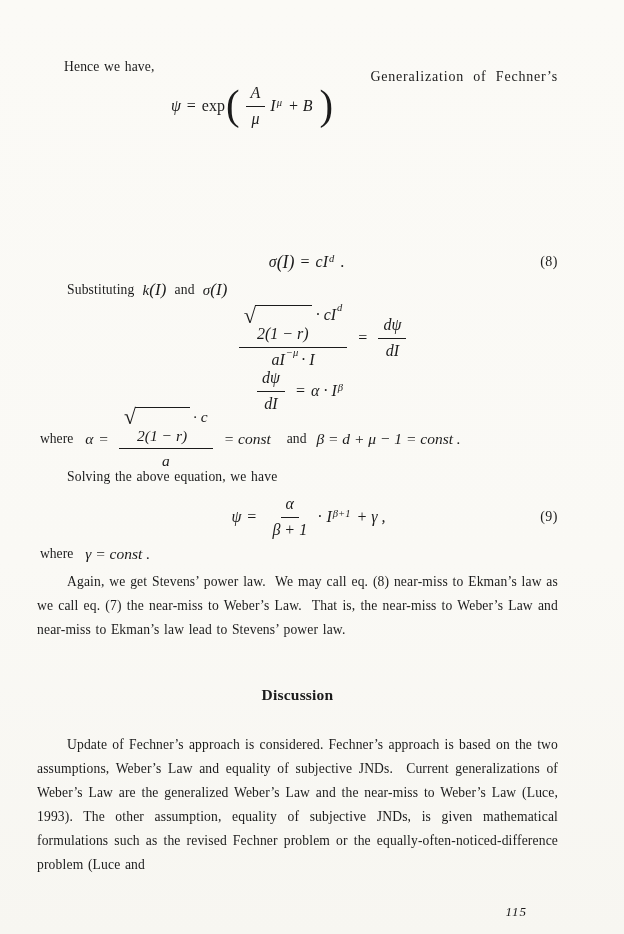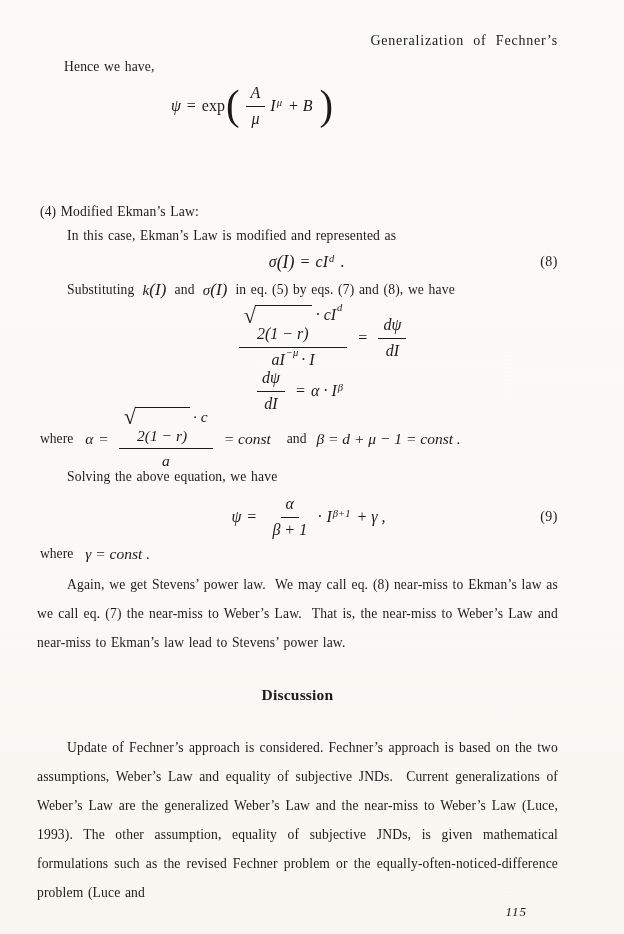--- a/index.html
+++ b/index.html
@@ -5,22 +5,22 @@
   html,body{margin:0;padding:0;background:#e9e9e6;}
   .page{
     position:relative;width:624px;height:934px;margin:0 auto;
     background:linear-gradient(180deg,#fbfaf6 0%,#faf9f5 60%,#f7f6f1 100%);
     font-family:"Liberation Serif","DejaVu Serif",serif;
     color:#1b1b1b;overflow:hidden;
   }
   .abs{position:absolute;}
   .body-text{font-size:13.6px;letter-spacing:0.15px;word-spacing:1px;}
   .nowrap{white-space:nowrap;}
-  .para{width:521px;text-align:justify;text-indent:30px;line-height:29px;}
-  .running-head{font-size:14px;letter-spacing:0.8px;word-spacing:5px;}
+  .para{width:521px;text-align:justify;text-indent:30px;line-height:24px;}
+  .running-head{font-size:14px;letter-spacing:0.8px;word-spacing:5px;margin-top:36px;}
   .heading{font-weight:bold;font-size:15.5px;letter-spacing:0.2px;}
   .pageno{font-style:italic;font-size:13px;letter-spacing:1px;}
 
   
   .math{font-style:italic;font-size:16px;display:flex;align-items:center;}
   .math .rm{font-style:normal;}
   .math .gap{margin:0 6px;}
   .sup{font-size:0.66em;font-style:italic;vertical-align:super;position:relative;top:-4px;margin-left:1px;}
   .frac{display:inline-flex;flex-direction:column;align-items:center;vertical-align:middle;margin:0 5px;line-height:1.3;}
   .frac .num{display:inline-flex;align-items:flex-start;border-bottom:1.3px solid currentColor;padding:0 5px 2px;}
@@ -54,23 +54,21 @@
         <span class="den">μ</span>
       </span>
       <span>I</span>
       <span class="sup">μ</span>
       <span class="gap">+ B</span>
       <span class="bigp">)</span>
     </span>
   </div>
 
 
-  <div class="abs body-text" style="top:204px;left:40px;">(4) Modified Ekman’s Law:</div>
 
-  <div class="abs body-text" style="top:228px;left:67px;">In this case, Ekman’s Law is modified and represented as</div>
 
   <div class="abs eqrow" style="top:247px;height:30px;">
     <span class="math" style="transform:translateX(12px);">
       <span>σ</span>
       <span class="mp">(I)</span>
       <span class="rm gap">=</span>
       <span>cI</span>
       <span class="sup">d</span>
       <span class="rm gap">.</span>
     </span>
@@ -81,21 +79,20 @@
     <span>Substituting</span>
     <span class="inline-math" style="margin:0 8px;font-size:15px;">
       <span>k</span>
         <span class="mp">(I)</span>
     </span>
     <span>and</span>
     <span class="inline-math" style="margin:0 8px;font-size:15px;">
       <span>σ</span>
         <span class="mp">(I)</span>
     </span>
-    <span>in eq. (5) by eqs. (7) and (8), we have</span>
   </div>
 
   <div class="abs eqrow" style="top:310px;height:56px;">
     <span class="math" style="transform:translateX(25px);">
       <span class="frac">
         <span class="num">
           <span class="sqrt">
             <span class="radsign">√</span>
             <span class="radicand">2(1 − r)</span>
           </span>

